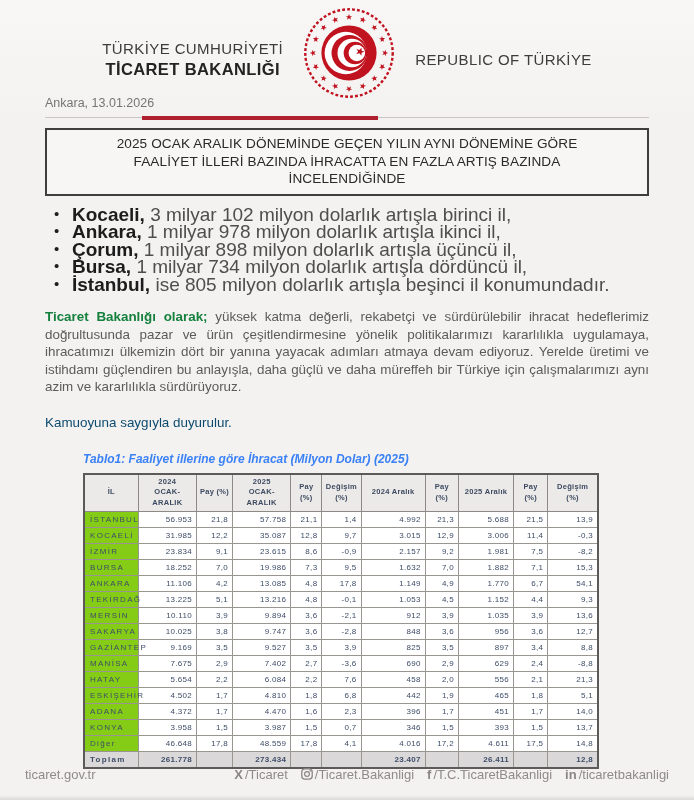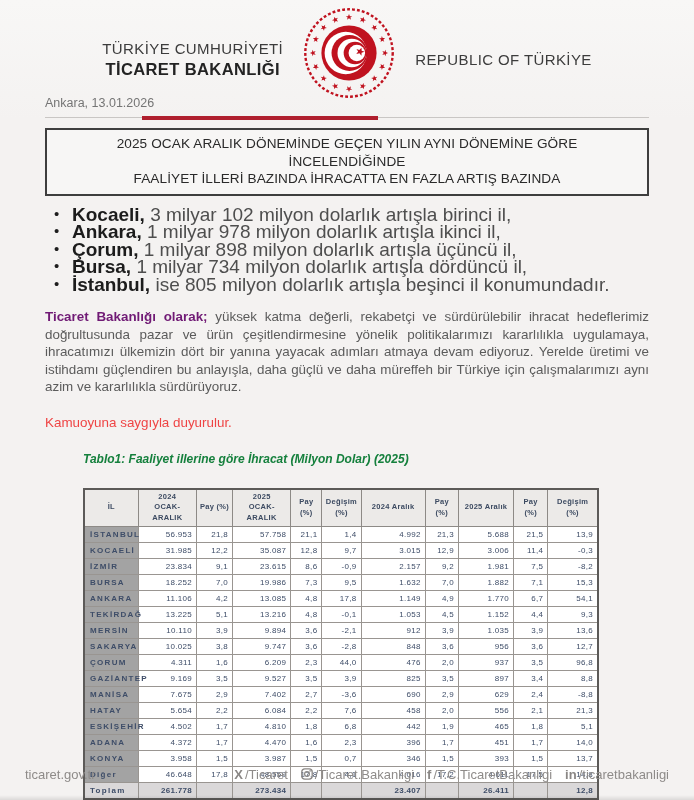--- a/index.html
+++ b/index.html
@@ -30,34 +30,34 @@
   .titlebox span { display:block; font-size:13.6px; font-weight:normal; color:#2a2a2a; line-height:17.5px; letter-spacing:0.1px; }
 
   
   .bullets { margin:10px 45px 0 48px; list-style:none; }
   .bullets li { position:relative; padding-left:24px; font-size:19px; line-height:17.6px; color:#4e4e4e; }
   .bullets li::before { content:"\2022"; position:absolute; left:6px; top:-1px; color:#1e1e1e; font-size:15px; }
   .bullets .city { font-weight:bold; color:#1c1c1c; }
 
   
   .bodytext { margin:15px 45px 0; font-size:13.4px; line-height:17.4px; text-align:justify; color:#5b5b5b; }
-  .bodytext .lead { font-weight:bold; color:#701a75; }
-  .closing { margin:19px 45px 0; font-size:13.4px; color:#ef4444; }
+  .bodytext .lead { font-weight:bold; color:#15803d; }
+  .closing { margin:19px 45px 0; font-size:13.4px; color:#0c4a6e; }
 
   
   .table-wrap { margin:22px 0 0 83px; width:516px; }
-  .table-title { font-size:12px; font-weight:bold; font-style:italic; color:#15803d; margin-bottom:22px; }
+  .table-title { font-size:12px; font-weight:bold; font-style:italic; color:#3b82f6; margin-bottom:7px; }
   table { border-collapse:collapse; width:516px; table-layout:fixed; border:2px solid #5c5a58; background:#fff; }
   col.c1{width:54px} col.c2{width:58px} col.c3{width:36px} col.c4{width:58px} col.c5{width:31px}
   col.c6{width:39px} col.c7{width:64px} col.c8{width:33px} col.c9{width:55px} col.c10{width:34px} col.c11{width:50px}
   th { background:#eceae8; border:1px solid #8d8a86; font-size:7.5px; font-weight:bold; color:#3c4a61;
     padding:2px 2px; height:29px; line-height:1.45; text-align:center; letter-spacing:0.3px; }
   td { border:1px solid #999591; font-size:8px; color:#3e4d68; padding:2.5px 4px; height:16px;
     text-align:right; background:#fff; letter-spacing:0.3px; }
-  td.il { text-align:left; background:#a3a3a3; font-weight:bold; letter-spacing:1.3px; padding-left:5px; }
+  td.il { text-align:left; background:#84cc16; font-weight:normal; letter-spacing:1.3px; padding-left:5px; }
   tr.total td { background:#dad8d9; font-weight:bold; }
   tr.total td.il { background:#dad8d9; }
 
   
   .footer { position:absolute; left:0; right:0; bottom:8px; height:36px; display:flex; align-items:center;
     justify-content:space-between; padding:0 25px; color:#8e8b89; font-size:13px; }
   .social { display:flex; align-items:center; gap:13px; }
   .social .item { display:flex; align-items:center; gap:2px; color:#8e8b89; }
   .glyph { font-weight:bold; font-size:13px; color:#8a8785; }
   .ig-svg { display:block; }
@@ -110,22 +110,22 @@
 
 <div class="dateline">Ankara, 13.01.2026</div>
 
 <div class="divider">
   <div class="grayline"></div>
   <div class="redseg"></div>
 </div>
 
 <div class="titlebox">
   <span>2025 OCAK ARALIK DÖNEMİNDE GEÇEN YILIN AYNI DÖNEMİNE GÖRE</span>
+  <span>FAALİYET İLLERİ BAZINDA İHRACATTA EN FAZLA ARTIŞ BAZINDA</span>
   <span>İNCELENDİĞİNDE</span>
-  <span>FAALİYET İLLERİ BAZINDA İHRACATTA EN FAZLA ARTIŞ BAZINDA</span>
 </div>
 
 <ul class="bullets">
   <li><span class="city">Kocaeli,</span><span> 3 milyar 102 milyon dolarlık artışla birinci il,</span></li>
   <li><span class="city">Ankara,</span><span> 1 milyar 978 milyon dolarlık artışla ikinci il,</span></li>
   <li><span class="city">Çorum,</span><span> 1 milyar 898 milyon dolarlık artışla üçüncü il,</span></li>
   <li><span class="city">Bursa,</span><span> 1 milyar 734 milyon dolarlık artışla dördüncü il,</span></li>
   <li><span class="city">İstanbul,</span><span> ise 805 milyon dolarlık artışla beşinci il konumundadır.</span></li>
 </ul>
 
@@ -265,33 +265,20 @@
           <td class="num">9.747</td>
           <td class="num">3,6</td>
           <td class="num">-2,8</td>
           <td class="num">848</td>
           <td class="num">3,6</td>
           <td class="num">956</td>
           <td class="num">3,6</td>
           <td class="num">12,7</td>
         </tr>
         <tr>
-          <td class="il">ÇORUM</td>
-          <td class="num">4.311</td>
-          <td class="num">1,6</td>
-          <td class="num">6.209</td>
-          <td class="num">2,3</td>
-          <td class="num">44,0</td>
-          <td class="num">476</td>
-          <td class="num">2,0</td>
-          <td class="num">937</td>
-          <td class="num">3,5</td>
-          <td class="num">96,8</td>
-        </tr>
-        <tr>
           <td class="il">GAZİANTEP</td>
           <td class="num">9.169</td>
           <td class="num">3,5</td>
           <td class="num">9.527</td>
           <td class="num">3,5</td>
           <td class="num">3,9</td>
           <td class="num">825</td>
           <td class="num">3,5</td>
           <td class="num">897</td>
           <td class="num">3,4</td>

